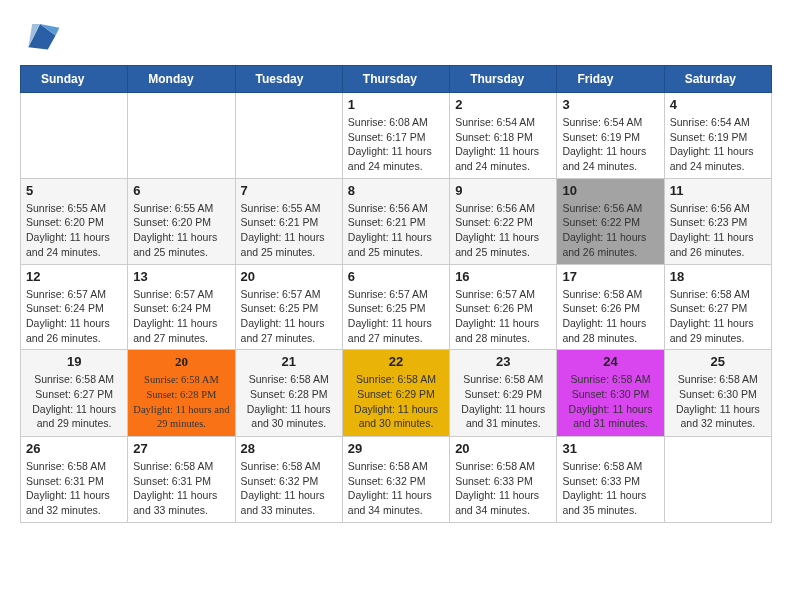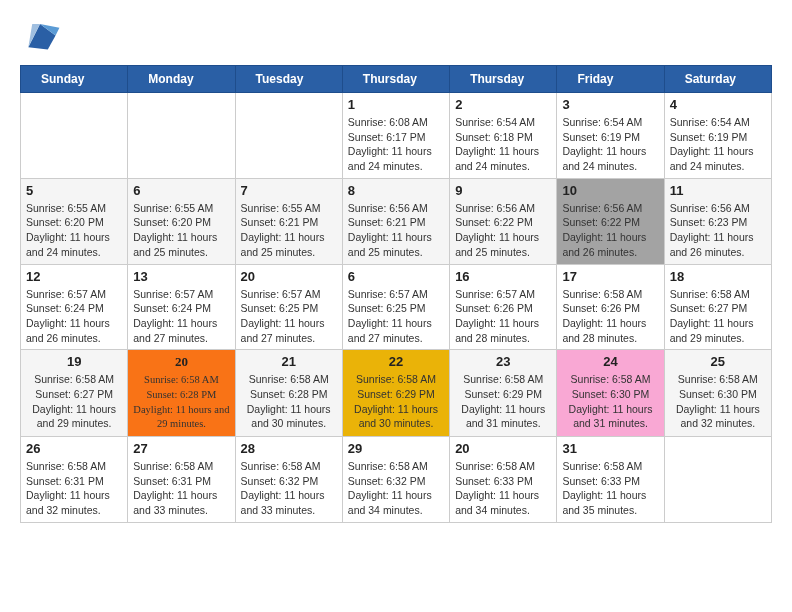--- a/index.html
+++ b/index.html
@@ -270,21 +270,21 @@
           <div class="day-info" style="white-space: pre-line;">Sunrise: 6:58 AM
 Sunset: 6:29 PM
 Daylight: 11 hours and 30 minutes.</div>
         </td>
         <td style="background: rgb(245, 245, 245);">
           <div class="day-num">23</div>
           <div class="day-info" style="white-space: pre-line;">Sunrise: 6:58 AM
 Sunset: 6:29 PM
 Daylight: 11 hours and 31 minutes.</div>
         </td>
-        <td style="background: #f9a8d4; margin-left: 36px;">
+        <td style="background: #d946ef; margin-left: 36px;">
           <div class="day-num">24</div>
           <div class="day-info" style="white-space: pre-line;">Sunrise: 6:58 AM
 Sunset: 6:30 PM
 Daylight: 11 hours and 31 minutes.</div>
         </td>
         <td style="background: rgb(245, 245, 245);">
           <div class="day-num">25</div>
           <div class="day-info" style="white-space: pre-line;">Sunrise: 6:58 AM
 Sunset: 6:30 PM
 Daylight: 11 hours and 32 minutes.</div>

